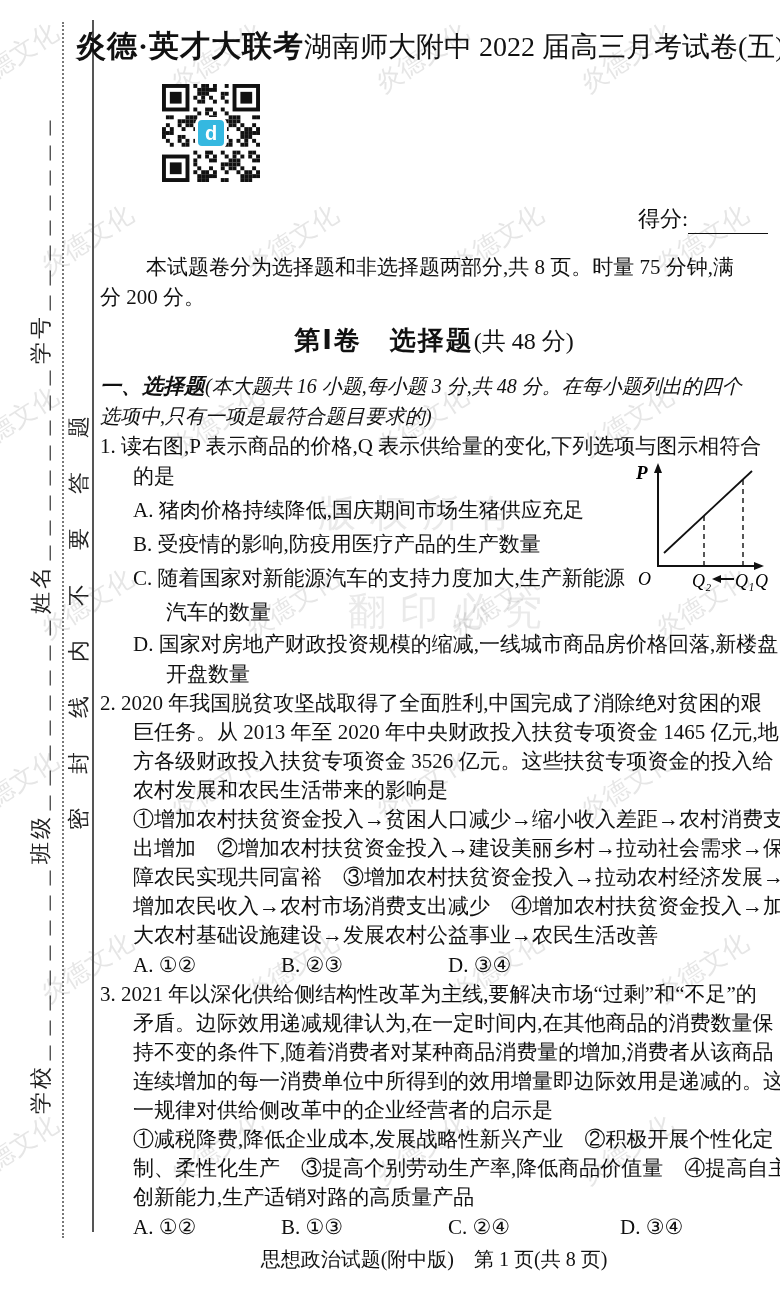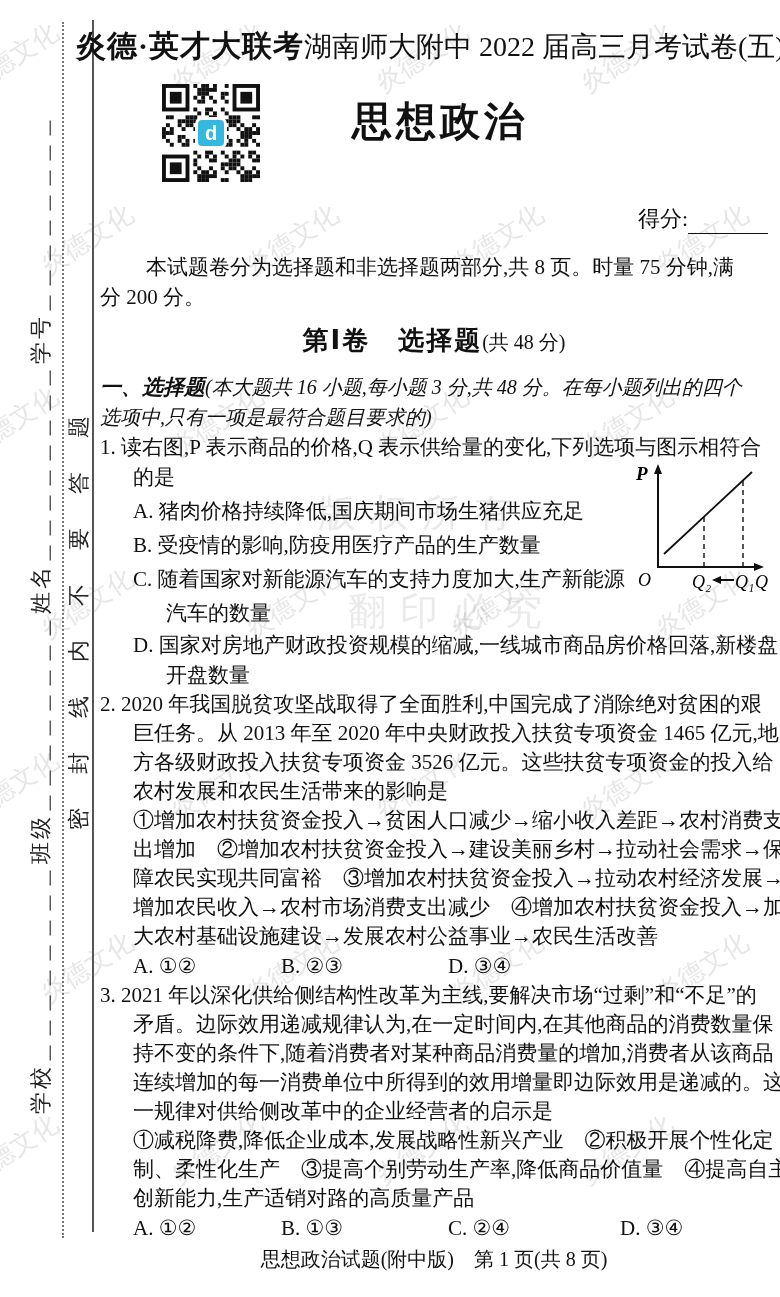--- a/index.html
+++ b/index.html
@@ -34,21 +34,21 @@
   .score-row{text-align:right;font-size:22px;margin-top:12px;height:36px;}
   .score-blank{display:inline-block;width:80px;border-bottom:1.5px solid #111;height:24px;vertical-align:bottom;}
   .ln{line-height:29px;white-space:nowrap;}
   .ln30{line-height:30px;white-space:nowrap;}
   .ind1{padding-left:33px;}
   .ind2{padding-left:66px;}
   .intro{margin-top:12px;}
   .intro .first{text-indent:46px;}
   .sec-head{margin-top:8px;text-align:center;font-size:26px;line-height:40px;white-space:nowrap;}
   .sec-bold{font-family:"Liberation Sans","DejaVu Sans",sans-serif;font-weight:700;letter-spacing:2px;}
-  .sec-norm{font-size:20px;}
+  .sec-norm{font-size:24px;}
   .directions{margin-top:10px;}
   .dir-bold{font-family:"Liberation Sans","DejaVu Sans",sans-serif;font-weight:700;font-style:italic;}
   .kai{font-style:italic;font-size:20px;}
   .q1-opts{position:relative;margin-top:2px;}
   .q1-opts .o{line-height:34px;white-space:nowrap;}
   .q1-opts .od{line-height:30px;white-space:nowrap;}
   .graph{position:absolute;right:0;top:-32px;width:140px;height:132px;}
   .answers{display:flex;margin-left:33px;line-height:30px;white-space:nowrap;}
   .ac0{width:148px;}.ac1{width:167px;}.ac2{width:172px;}
   .footer{position:absolute;left:100px;top:1246px;width:668px;text-align:center;font-size:20px;}
@@ -271,21 +271,20 @@
         <rect x="70.56" y="0" width="27.439999999999998" height="27.439999999999998" fill="#111"></rect>
         <rect x="74.48" y="3.92" width="19.6" height="19.6" fill="#fff"></rect>
         <rect x="78.4" y="7.84" width="11.76" height="11.76" fill="#111"></rect>
         <rect x="0" y="70.56" width="27.439999999999998" height="27.439999999999998" fill="#111"></rect>
         <rect x="3.92" y="74.48" width="19.6" height="19.6" fill="#fff"></rect>
         <rect x="7.84" y="78.4" width="11.76" height="11.76" fill="#111"></rect>
       </svg>
     <div class="qr-logo">d</div>
   </div>
 
-  <div class="subject">思想政治</div>
 
   <div class="content">
 
     <div class="score-row"><span>得分:</span><span class="score-blank"></span></div>
 
     <div class="intro">
       <div class="ln30 first">本试题卷分为选择题和非选择题两部分,共 8 页。时量 75 分钟,满</div>
       <div class="ln30">分 200 分。</div>
     </div>
 

